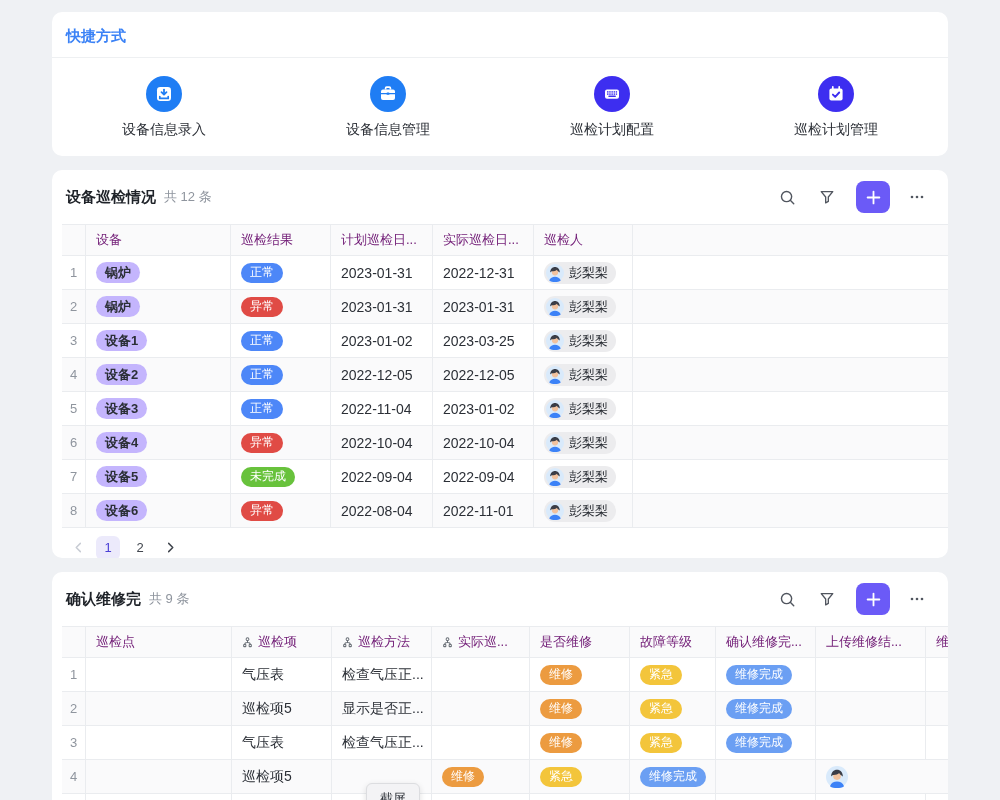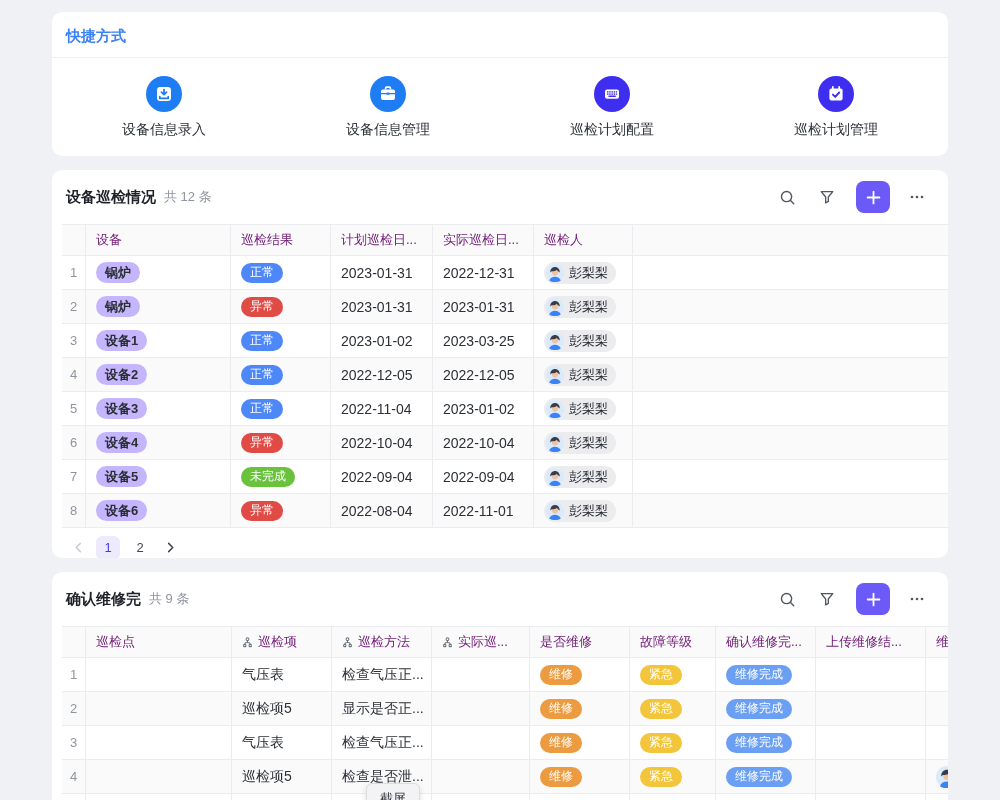--- a/index.html
+++ b/index.html
@@ -486,21 +486,20 @@
           <div class="td">
             <span class="badge" style="background:#6B9FF3">维修完成</span>
           </div>
           <div class="td"></div>
           <div class="td filler"></div>
         </div>
         <div class="tr">
           <div class="td num">4</div>
           <div class="td"></div>
           <div class="td">巡检项5</div>
-          <div class="td">检查是否泄...</div>
           <div class="td"></div>
           <div class="td">
             <span class="badge" style="background:#EC9B40">维修</span>
           </div>
           <div class="td">
             <span class="badge" style="background:#F3C53B">紧急</span>
           </div>
           <div class="td">
             <span class="badge" style="background:#6B9FF3">维修完成</span>
           </div>

